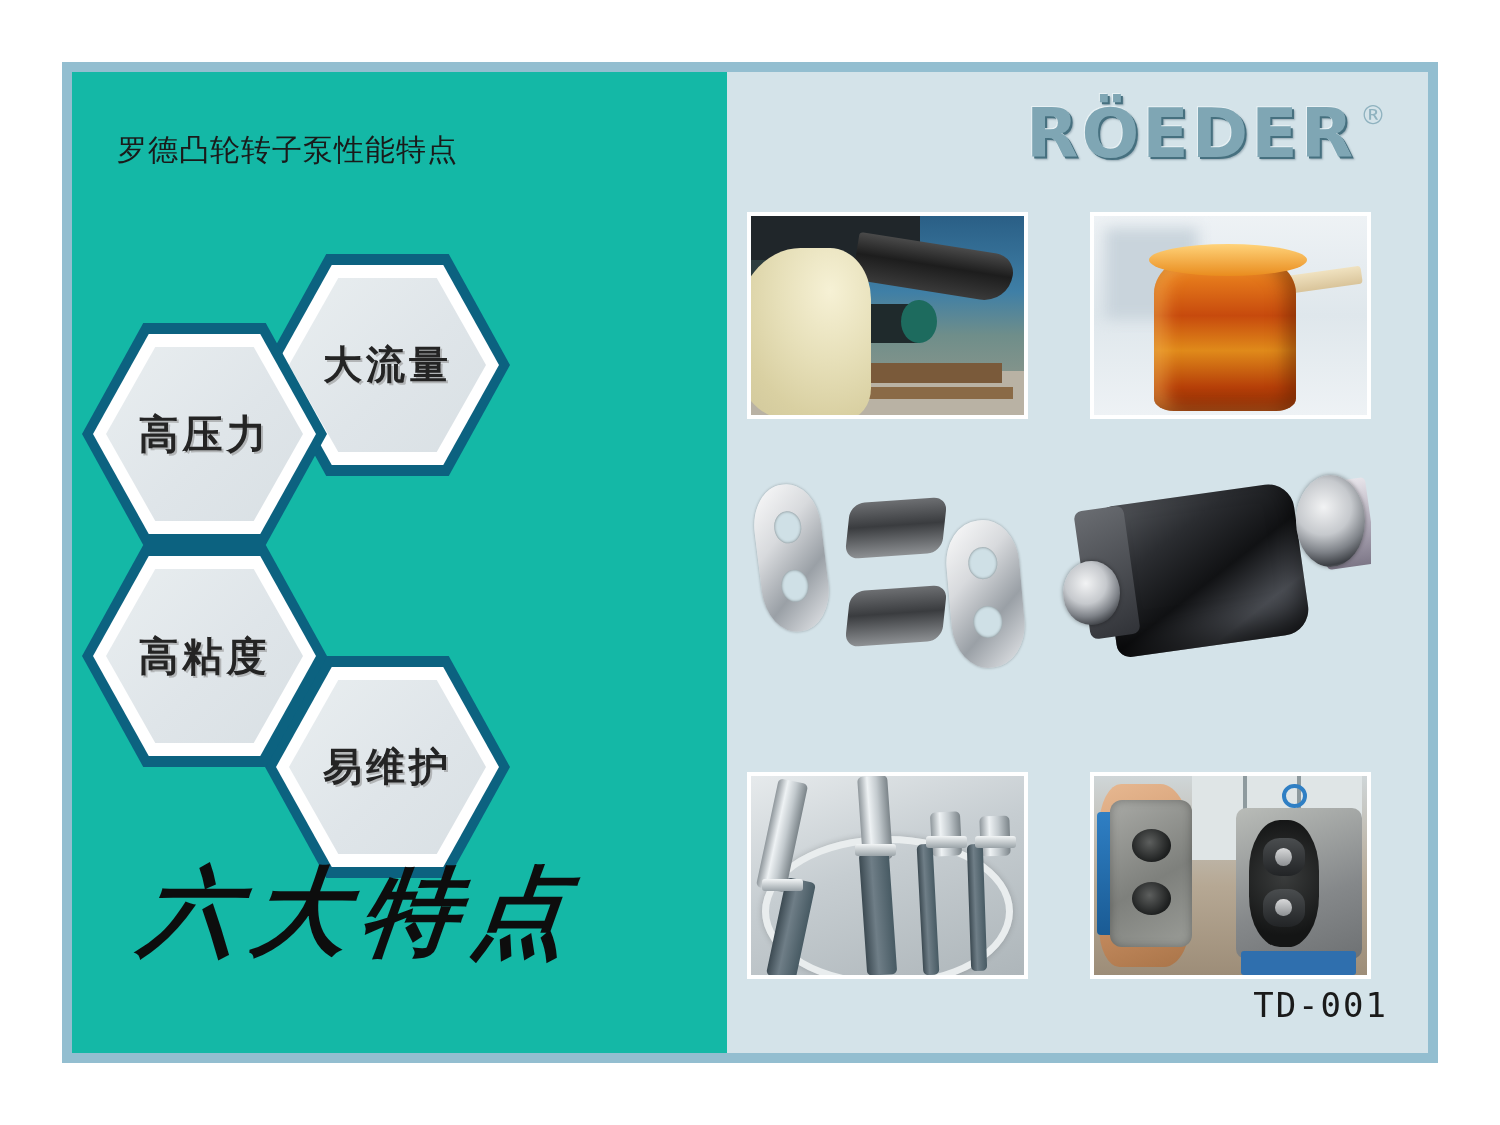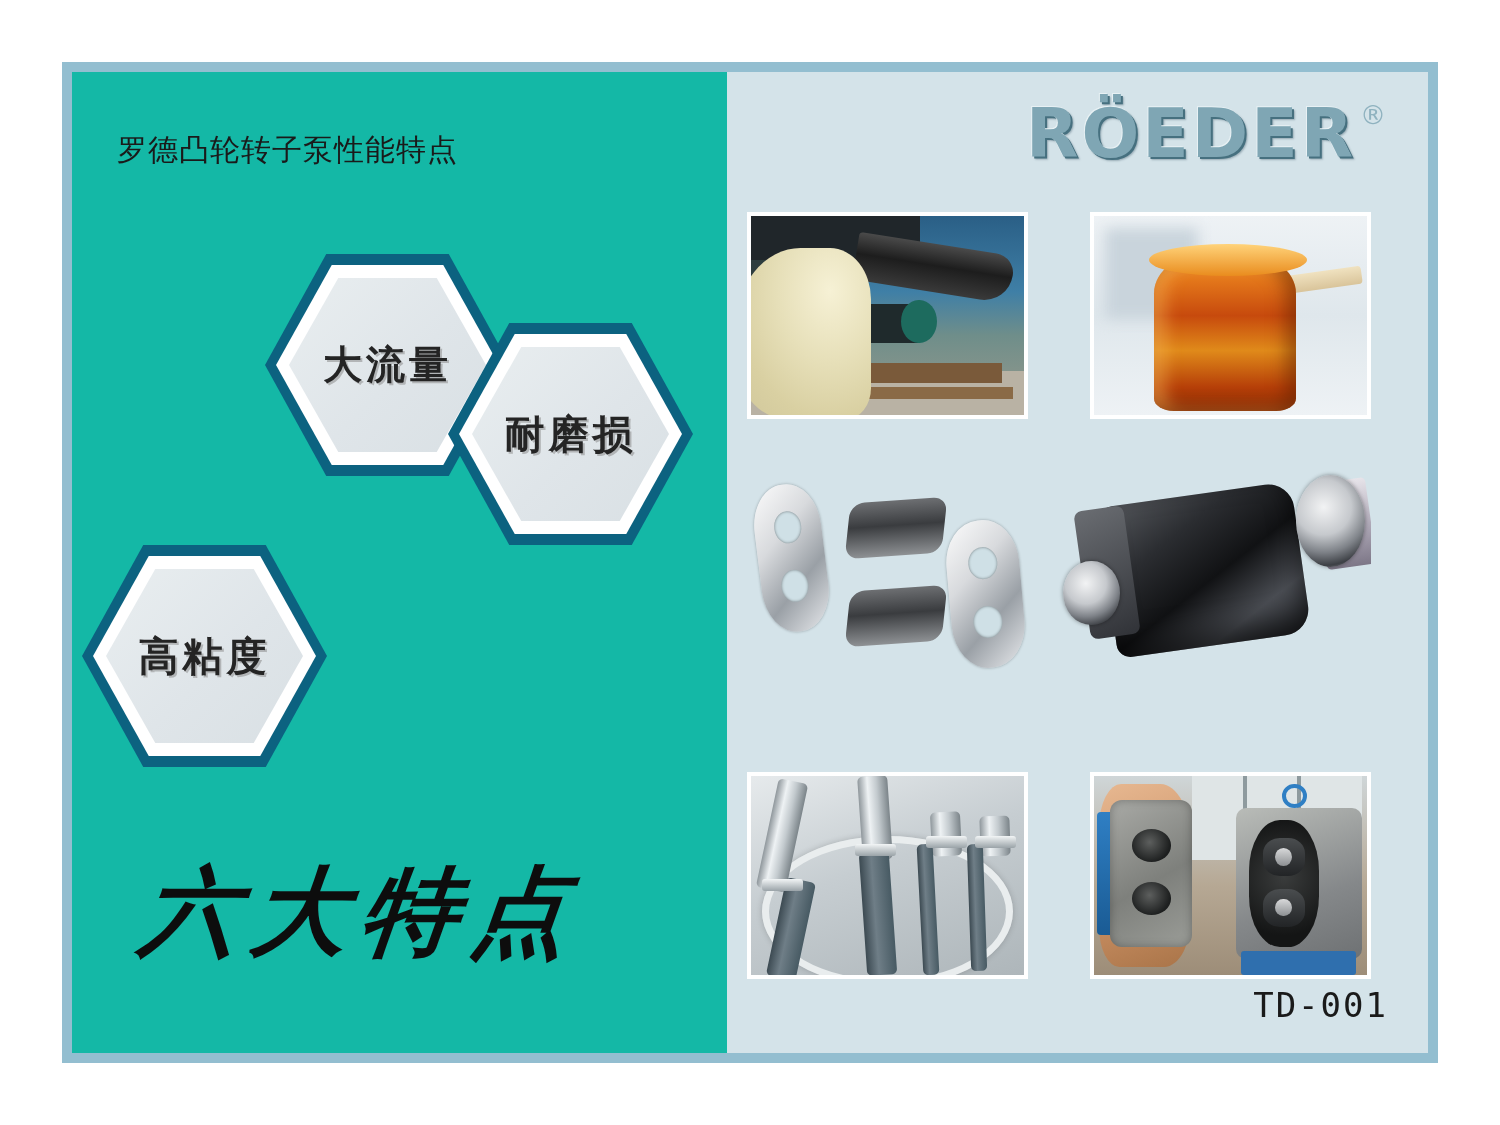--- a/index.html
+++ b/index.html
@@ -367,36 +367,42 @@
 
     <div id="honeycomb">
 
       <div class="hex" id="hex-flow">
         <div class="hex-outer"></div>
         <div class="hex-mid"></div>
         <div class="hex-inner"></div>
         <div class="hex-label">大流量</div>
       </div>
 
-      <div class="hex" id="hex-wear">
+
+
+      <div class="hex" id="hex-maintain">
         <div class="hex-outer"></div>
         <div class="hex-mid"></div>
         <div class="hex-inner"></div>
-        <div class="hex-label">耐磨损</div>
-      </div>
-
-
+        <div class="hex-label">易维护</div>
+      </div>
 
       <div class="hex" id="hex-viscosity">
         <div class="hex-outer"></div>
         <div class="hex-mid"></div>
         <div class="hex-inner"></div>
         <div class="hex-label">高粘度</div>
       </div>
 
+      <div class="hex" id="hex-pressure">
+        <div class="hex-outer"></div>
+        <div class="hex-mid"></div>
+        <div class="hex-inner"></div>
+        <div class="hex-label">高压力</div>
+      </div>
 
     </div>
 
     <div id="slogan">
       <div id="slogan-text">六大特点</div>
     </div>
 
   </div>
 
   <div id="right-panel">

